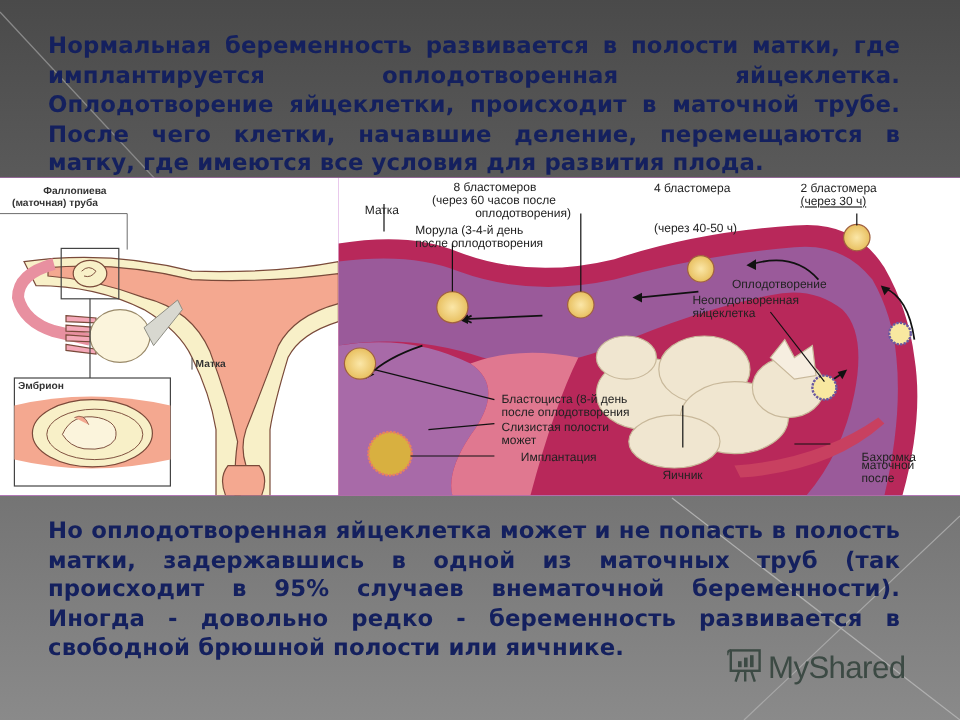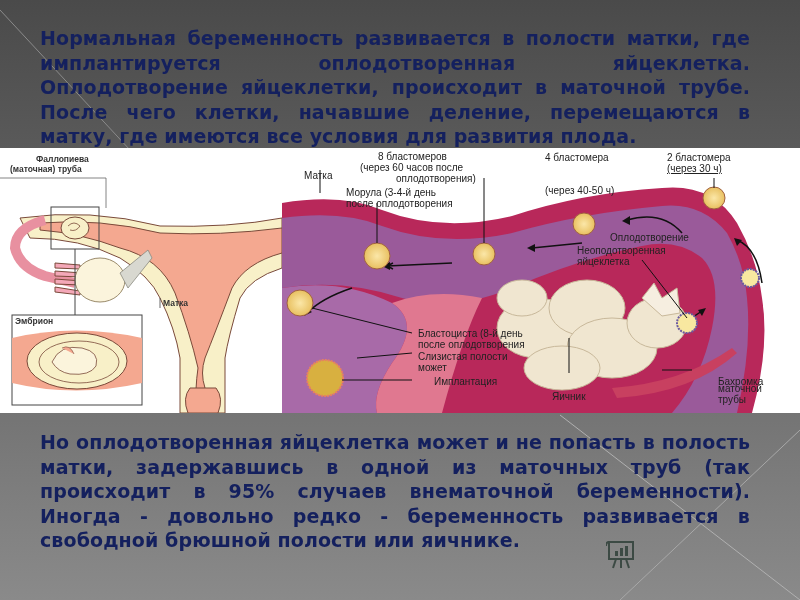--- a/index.html
+++ b/index.html
@@ -168,32 +168,33 @@
     <div class="lbl" style="left:295px;top:97px;">Неоподотворенная</div>
     <div class="lbl" style="left:295px;top:108px;">яйцеклетка</div>
     <div class="lbl" style="left:136px;top:180px;">Бластоциста (8-й день</div>
     <div class="lbl" style="left:136px;top:191px;">после оплодотворения</div>
     <div class="lbl" style="left:136px;top:203px;">Слизистая полости</div>
     <div class="lbl" style="left:136px;top:214px;">может</div>
     <div class="lbl" style="left:136px;top:228px;margin-left:16px;">Имплантация</div>
     <div class="lbl" style="left:270px;top:243px;">Яичник</div>
     <div class="lbl" style="left:436px;top:228px;">Бахромка</div>
     <div class="lbl" style="left:436px;top:235px;">маточной</div>
-    <div class="lbl" style="left:436px;top:246px;">трубы</div>
+    <div class="lbl" style="left:436px;top:246px;">после</div>
   </div>
 </div>
 
 <div id="bottom-text" class="text-block">Но оплодотворенная яйцеклетка может и не попасть в полость матки, задержавшись в одной из маточных труб (так происходит в 95% случаев внематочной беременности). Иногда - довольно редко - беременность развивается в свободной брюшной полости или яичнике.</div>
 
 <div class="watermark">
   <span>
     <svg width="30" height="32" viewBox="0 0 30 32">
       <rect x="3" y="4" width="24" height="17" fill="none" stroke="#3c4a44" stroke-width="2"></rect>
       <path d="M3,4 Q0,4 0,8" fill="none" stroke="#3c4a44" stroke-width="2"></path>
       <rect x="9" y="13" width="3" height="5" fill="#3c4a44"></rect>
       <rect x="14" y="10" width="3" height="8" fill="#3c4a44"></rect>
       <rect x="19" y="8" width="3" height="10" fill="#3c4a44"></rect>
       <line x1="10" y1="21" x2="7" y2="30" stroke="#3c4a44" stroke-width="2"></line>
       <line x1="15" y1="21" x2="15" y2="30" stroke="#3c4a44" stroke-width="2"></line>
       <line x1="20" y1="21" x2="23" y2="30" stroke="#3c4a44" stroke-width="2"></line>
     </svg>
   </span>
+  <span class="wm-text">MyShared</span>
 </div>
 
 </body></html>

